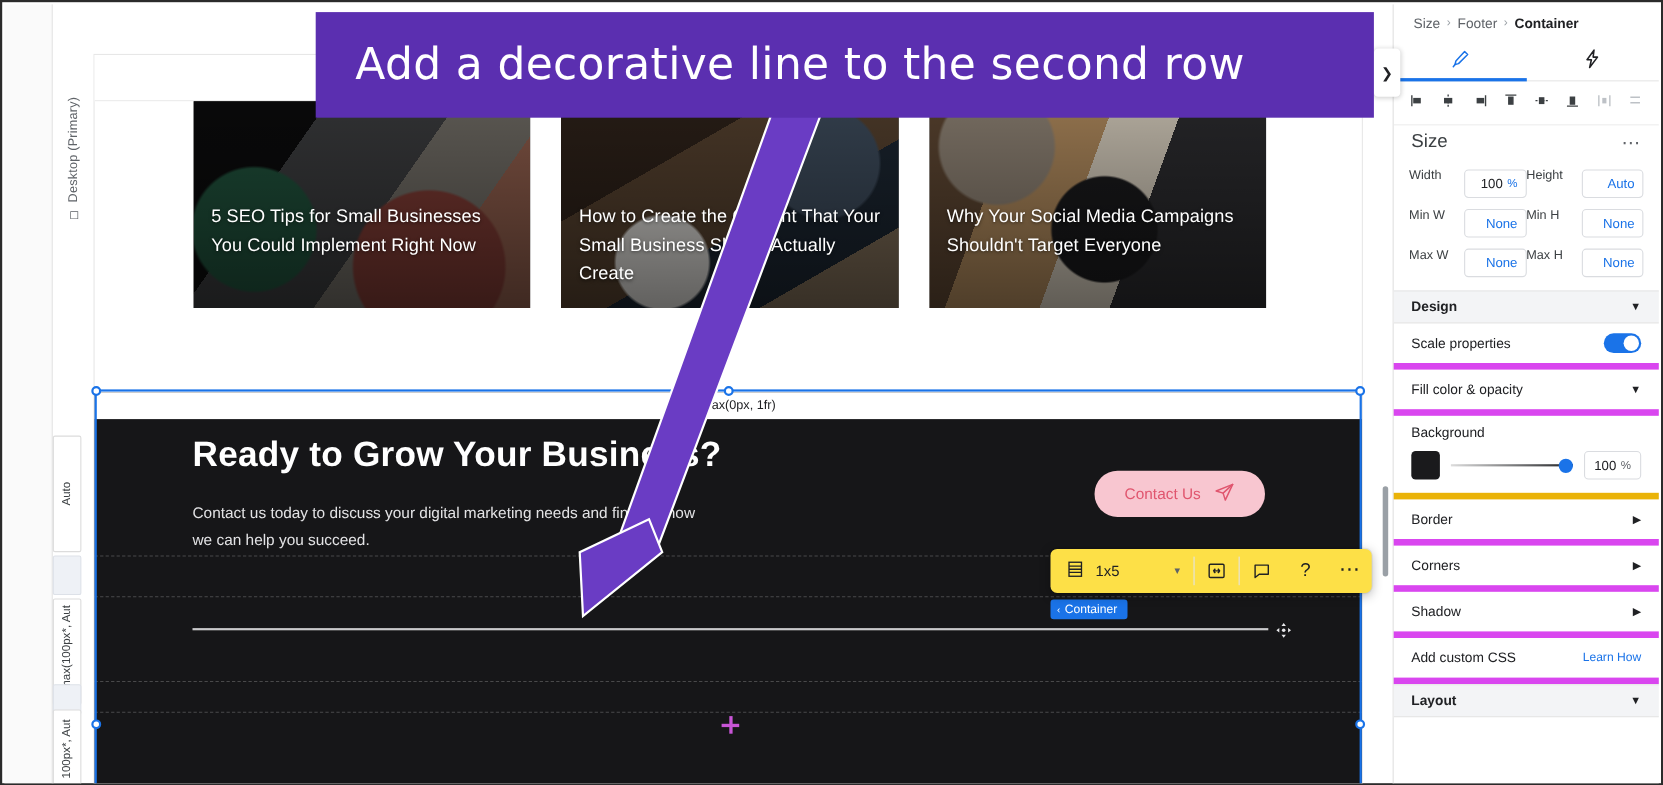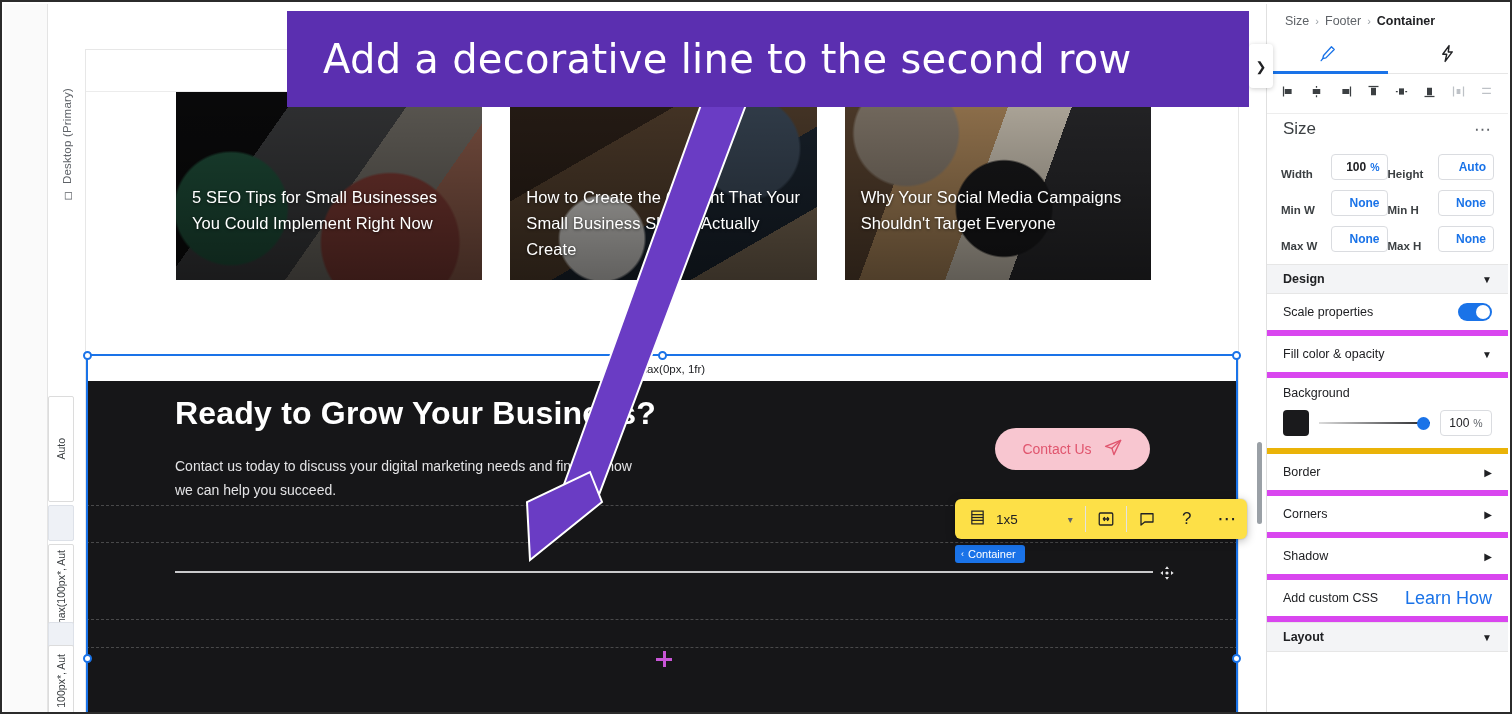--- a/index.html
+++ b/index.html
@@ -215,21 +215,21 @@
   }
   .align-bar .ai { cursor:pointer; }
 
   .sec-head {
     height: 30px; background:#f3f4f6; border-top:1px solid #e6e6e6; border-bottom:1px solid #e6e6e6;
     display:flex; align-items:center; justify-content:space-between;
     padding: 0 16px; font-size: 12.5px; font-weight:700; color:#202124; cursor:pointer;
   }
   .size-block { padding: 10px 14px 12px; }
   .srow { display:flex; align-items:center; margin-bottom: 10px; }
-  .scell { width: 50%; display:flex; align-items:flex-end; gap: 8px; font-weight: bold; }
+  .scell { width: 50%; display:flex; align-items:flex-start; gap: 8px; }
   .slabel { font-size: 11.5px; color:#3c4043; width: 42px; }
   .sfield {
     flex: 1; height: 26px; border:1px solid #dadce0; border-radius:4px;
     display:flex; align-items:center; justify-content:flex-end; gap: 4px;
     padding: 0 7px; font-size: 12px; cursor: text; background:#fff;
   }
   .sfield .v { color:#202124; }
   .sfield .unit { color:#1a73e8; font-size: 10.5px; }
   .sfield .blue { color:#1a73e8; }
   .size-title {
@@ -261,21 +261,21 @@
   .slider .track { position:absolute; left:0; right:0; top:7px; height:2px;
     background: linear-gradient(to right, #dcdcdc, #202124); }
   .slider .knob { position:absolute; right:0; top:2px; width:13px; height:13px;
     border-radius:50%; background:#1a73e8; }
   .opfield {
     width: 52px; height:26px; border:1px solid #dadce0; border-radius:4px;
     display:flex; align-items:center; justify-content:center; gap:4px;
     font-size:12px; color:#202124; cursor:text;
   }
   .opfield .unit { color:#5f6368; font-size:10.5px; }
-  .learn { color:#1a73e8; cursor:pointer; font-size:18px;text-align:right; }
+  .learn { color:#1a73e8; cursor:pointer; font-size:11px;text-align:right; }
 
   
   .callout {
     position: absolute; left: 275px; top: 9px;
     width: 962px; height: 96px;
     background: #5b2fb0;
     display:flex; align-items:center;
     padding-left: 36px;
     z-index: 60;
     margin-left: 10px;

